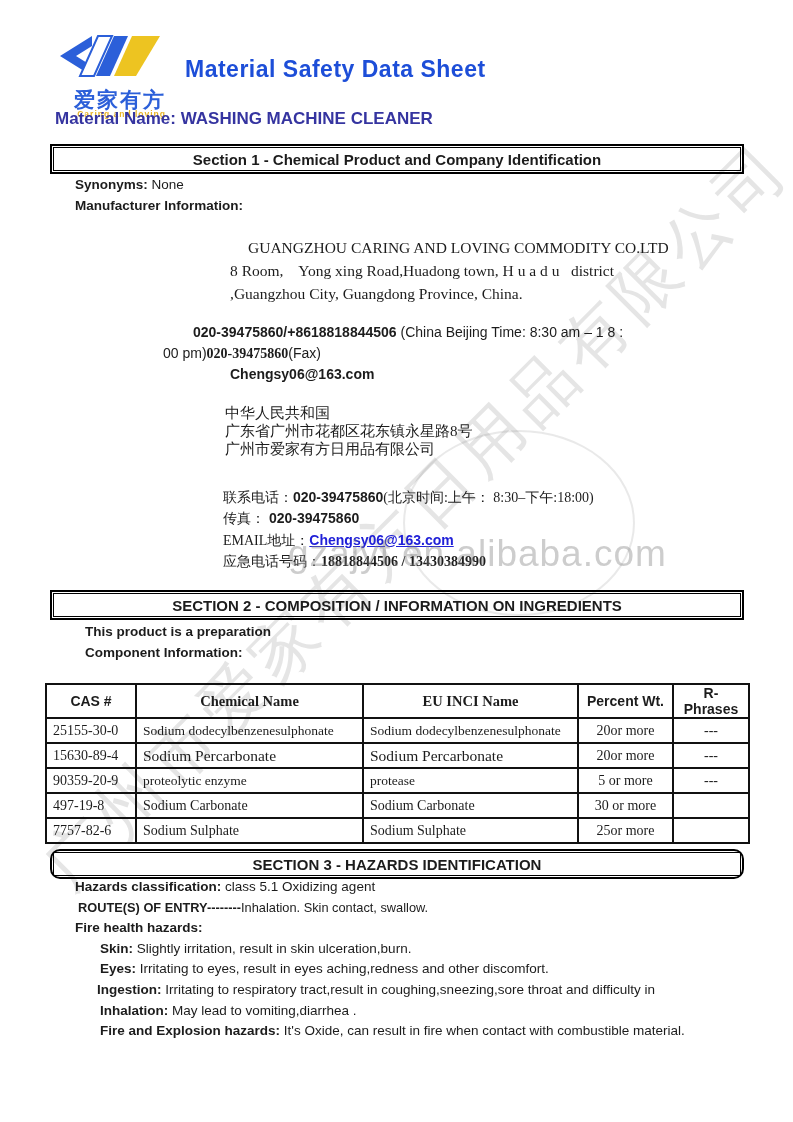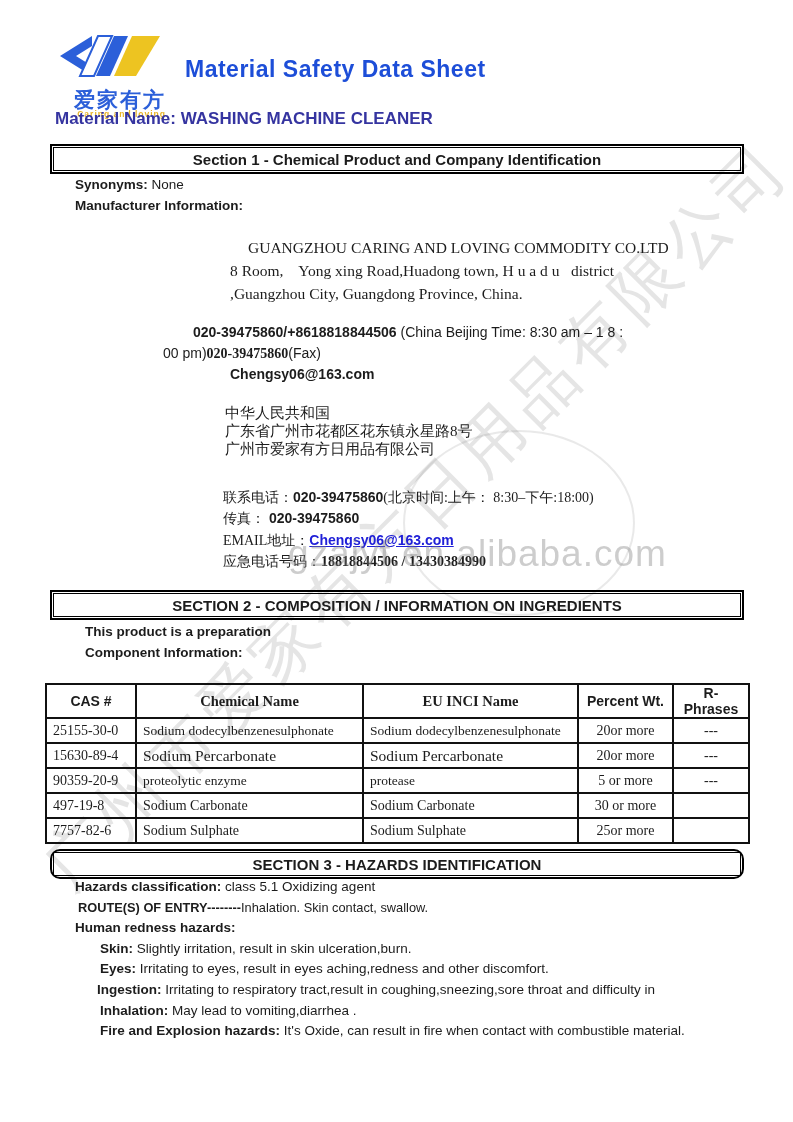--- a/index.html
+++ b/index.html
@@ -169,19 +169,19 @@
 </tbody>
   </table>
 
 <div class="abs z1 sec-box" style="top:849px;border-radius:10px;">
   <div class="sec-inner">SECTION 3 - HAZARDS IDENTIFICATION</div>
 </div>
 
 <div class="abs z1" style="left:75px;top:877px;width:665px;">
   <div class="line"><b>Hazards classification:</b><span> class 5.1 Oxidizing agent</span></div>
   <div class="line route"><b>ROUTE(S) OF ENTRY--------</b><span>Inhalation. Skin contact, swallow.</span></div>
-  <div class="line"><b>Human redness hazards:</b></div>
+  <div class="line"><b>Fire health hazards:</b></div>
   <div class="line ind1"><b>Skin:</b><span> Slightly irritation, result in skin ulceration,burn.</span></div>
   <div class="line ind1"><b>Eyes:</b><span> Irritating to eyes, result in eyes aching,redness and other discomfort.</span></div>
   <div class="line" style="padding-left:22px;"><b>Ingestion:</b><span> Irritating to respiratory tract,result in coughing,sneezing,sore throat and difficulty in</span></div>
   <div class="line ind1"><b>Inhalation:</b><span> May lead to vomiting,diarrhea .</span></div>
   <div class="line ind1"><b>Fire and Explosion hazards:</b><span> It's Oxide, can result in fire when contact with combustible material.</span></div>
 </div>
 
 </body></html>

